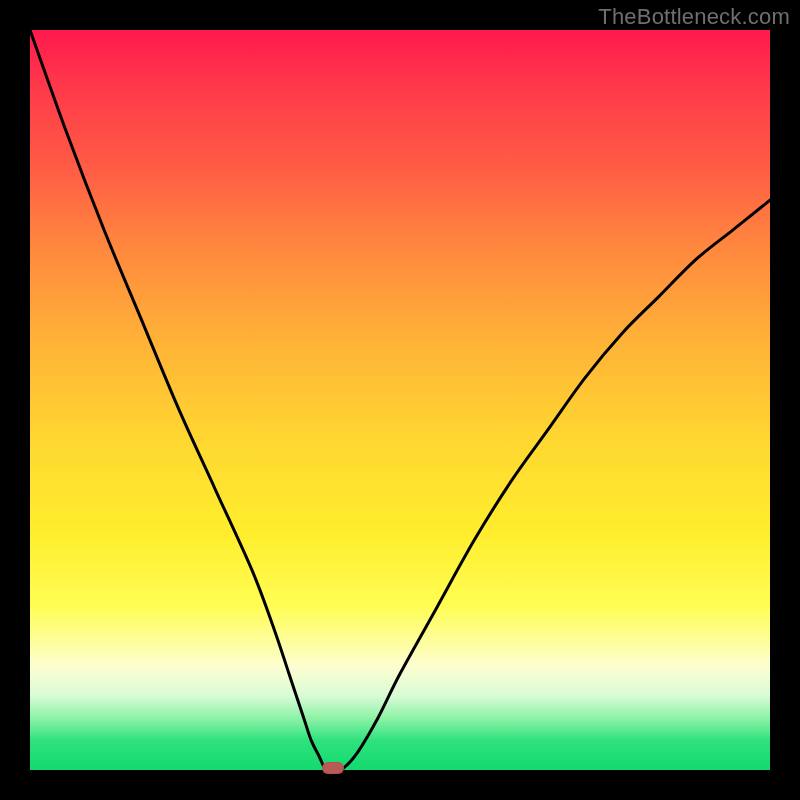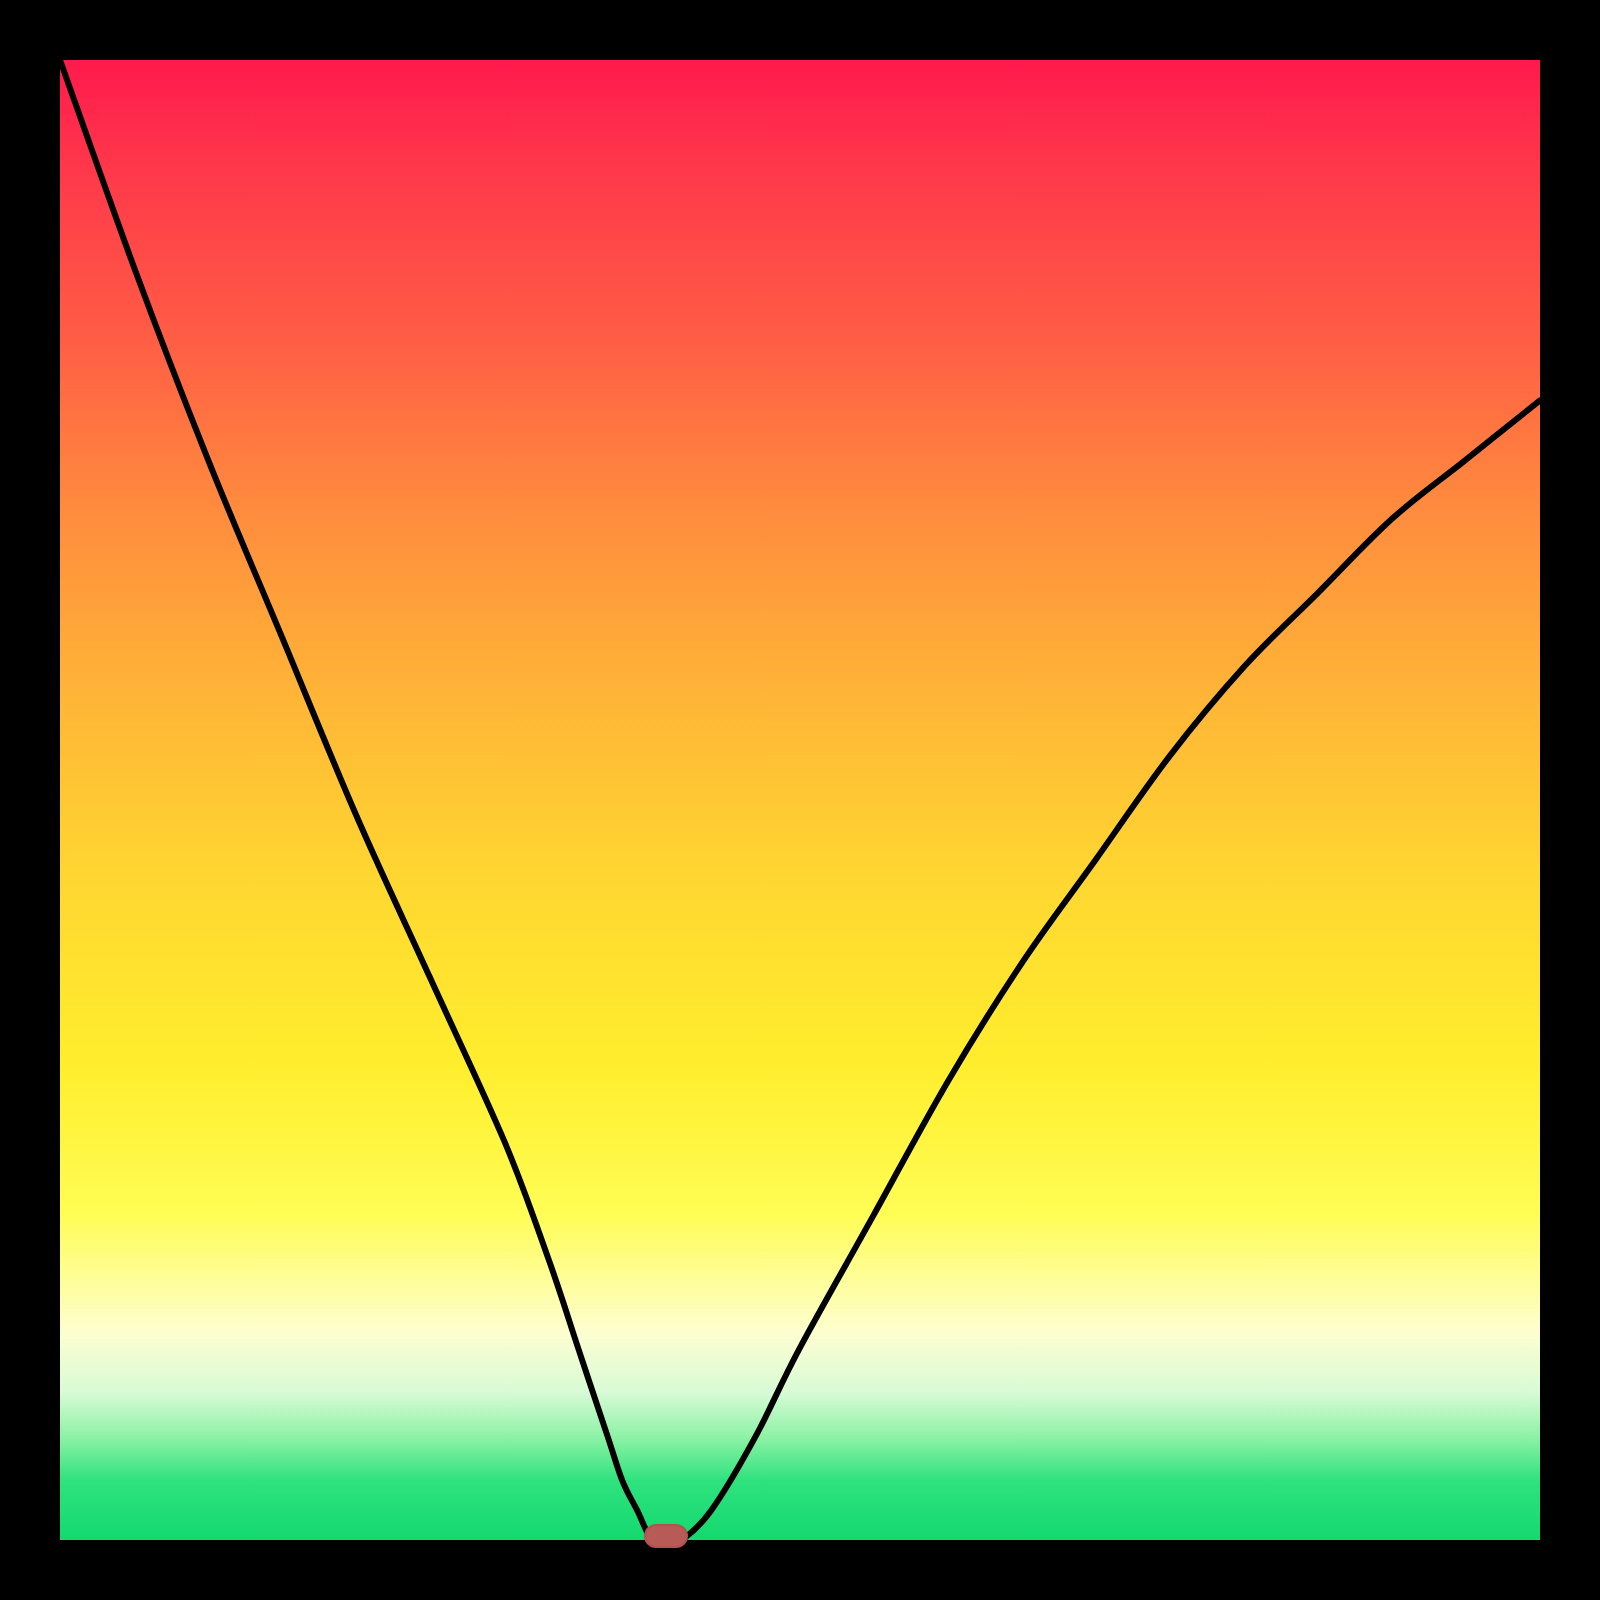--- a/index.html
+++ b/index.html
@@ -72,13 +72,14 @@
 <div class="frame">
   <div class="plot">
 
     <svg class="curve" viewBox="0 0 740 740" preserveAspectRatio="none">
       <path id="curve-path" fill="none" stroke="#000000" stroke-width="3" stroke-linecap="round" stroke-linejoin="round" d="M 0.0 0.0 C 6.2 17.3, 24.7 70.3, 37.0 103.6 C 49.3 136.9, 61.7 169.0, 74.0 199.8 C 86.3 230.6, 98.7 259.0, 111.0 288.6 C 123.3 318.2, 135.7 349.0, 148.0 377.4 C 160.3 405.8, 172.7 431.7, 185.0 458.8 C 197.3 485.9, 212.1 516.8, 222.0 540.2 C 231.9 563.6, 238.0 582.1, 244.2 599.4 C 250.4 616.7, 254.1 629.0, 259.0 643.8 C 263.9 658.6, 270.1 677.1, 273.8 688.2 C 277.5 699.3, 278.7 704.2, 281.2 710.4 C 283.7 716.6, 286.1 720.3, 288.6 725.2 C 291.1 730.1, 293.5 737.5, 296.0 740.0 C 298.5 742.5, 300.9 740.0, 303.4 740.0 C 305.9 740.0, 307.1 742.5, 310.8 740.0 C 314.5 737.5, 319.4 733.8, 325.6 725.2 C 331.8 716.6, 340.4 701.8, 347.8 688.2 C 355.2 674.6, 360.1 662.3, 370.0 643.8 C 379.9 625.3, 394.7 599.4, 407.0 577.2 C 419.3 555.0, 431.7 531.6, 444.0 510.6 C 456.3 489.6, 468.7 469.9, 481.0 451.4 C 493.3 432.9, 505.7 416.9, 518.0 399.6 C 530.3 382.3, 542.7 363.8, 555.0 347.8 C 567.3 331.8, 579.7 317.0, 592.0 303.4 C 604.3 289.8, 616.7 278.7, 629.0 266.4 C 641.3 254.1, 653.7 240.5, 666.0 229.4 C 678.3 218.3, 690.7 209.7, 703.0 199.8 C 715.3 189.9, 733.8 175.1, 740.0 170.2"></path>
     </svg>
 
     <div class="marker" id="marker" style="left: 292.4px; top: 732px; background: rgb(184, 90, 85);"></div>
   </div>
 
+  <div class="watermark">TheBottleneck.com</div>
 </div>
 
 </body></html>

